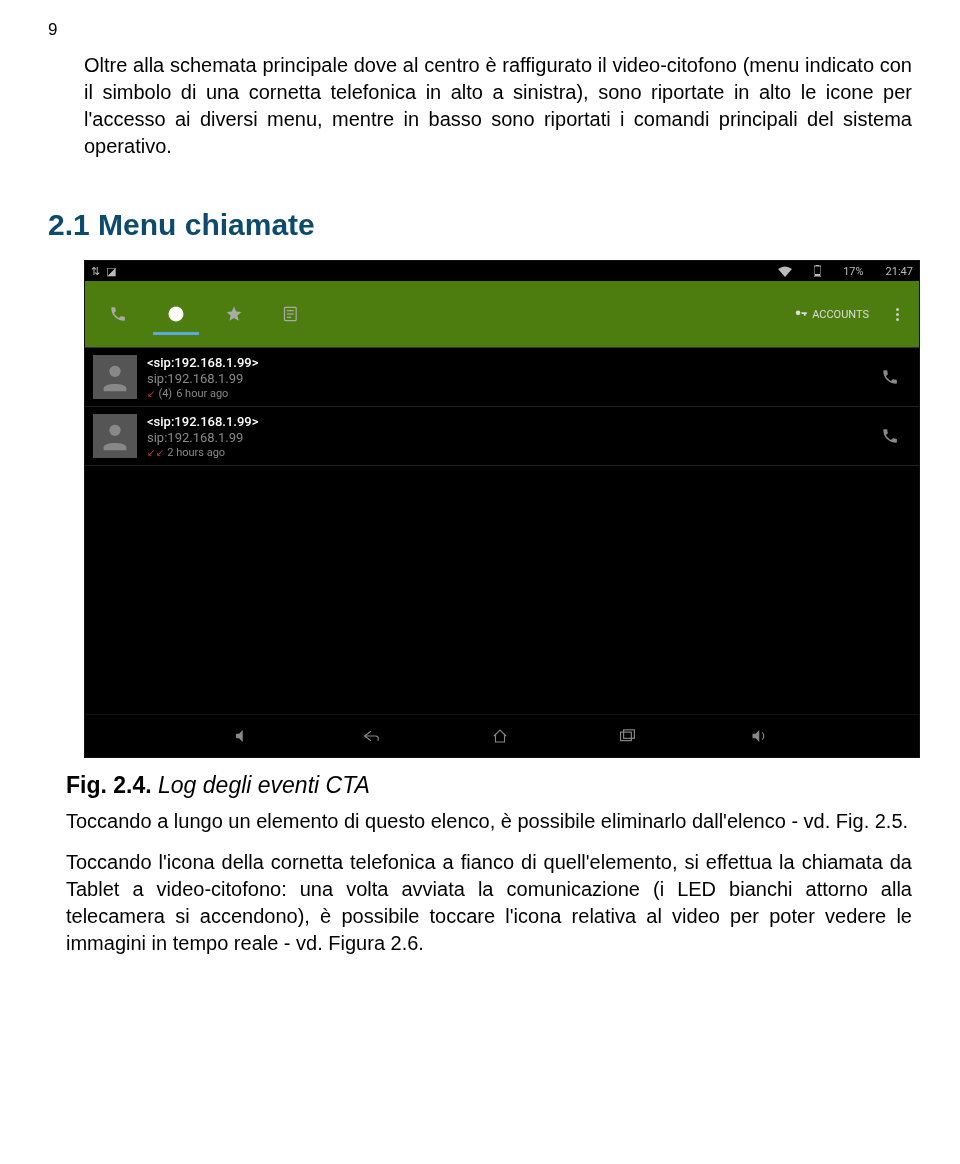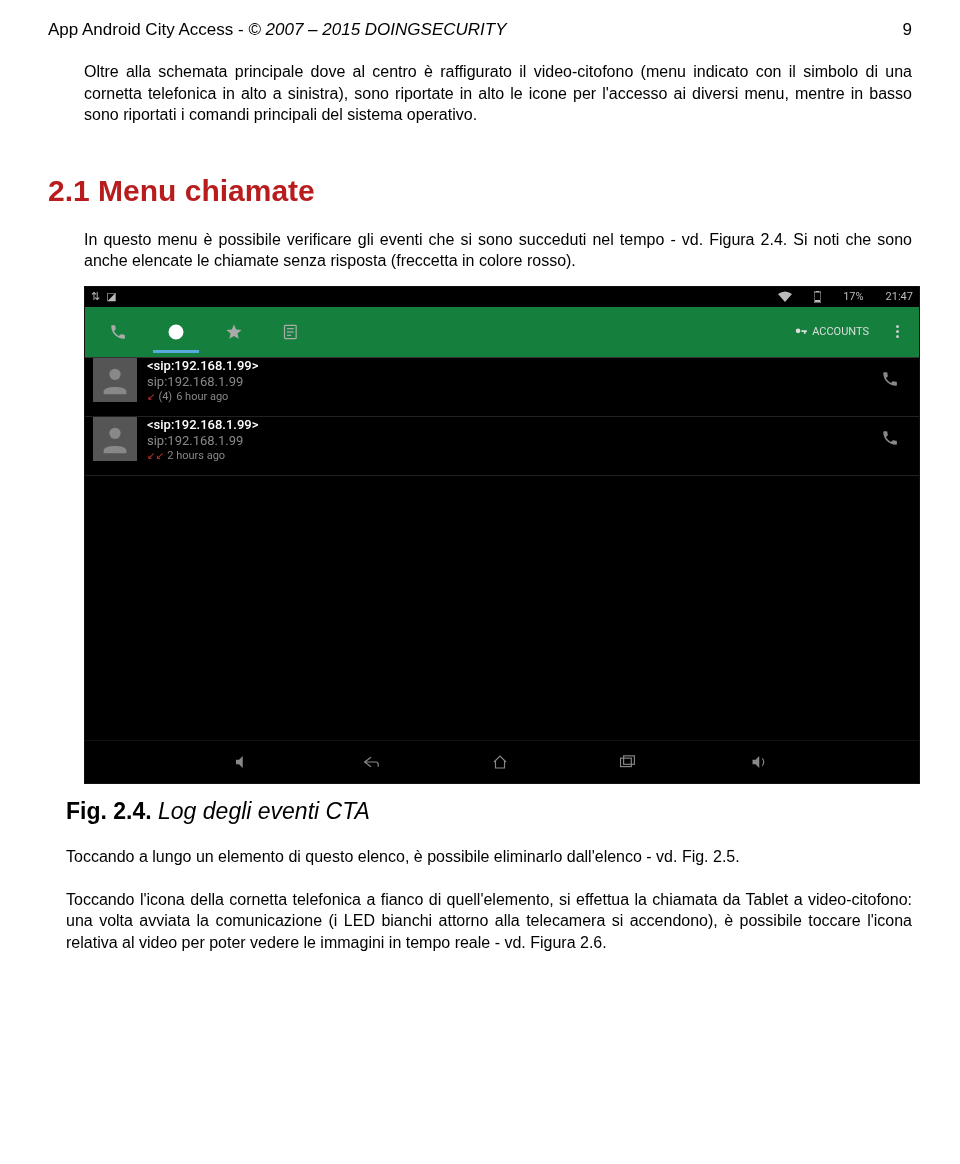--- a/index.html
+++ b/index.html
@@ -17,30 +17,30 @@
     justify-content: space-between;
     font-size: 17px;
     margin-bottom: 12px;
   }
   .header-left {
     display: inline;
   }
   .header-copy { font-style: italic; }
   .page-num { font-weight: normal; }
   .body-text {
-    font-size: 16px;
+    font-size: 20px;
     line-height: 1.35;
-    margin: 21px 0 14px 36px;
+    margin: 9px 0 14px 36px;
     text-align: justify;
   }
   .section-heading {
     font-size: 30px;
     font-weight: 700;
     margin: 48px 0 18px 0;
-    color: #b91c1c;
+    color: #0c4a6e;
   }
   .figure-wrap {
     margin: 8px 0 10px 36px;
   }
   .caption {
     font-size: 23px;
     margin: 14px 0 6px 18px;
   }
   .caption-b { font-weight: 700; }
   .caption-i { font-style: italic; }
@@ -67,23 +67,23 @@
     color: #bbb;
     font-size: 11px;
   }
   .status-left { display: flex; gap: 6px; }
   .status-right { display: flex; gap: 22px; align-items: center; }
   .status-right span { font-size: 11px; }
   .tab-row {
     display: flex;
     align-items: center;
     height: 42px;
-    background: #15803d;
+    background: #4d7c0f;
     border-bottom: 1px solid #333;
-    padding: 4px 4px;
+    padding: 12px 4px;
   }
   .tab-left {
     display: flex;
     align-items: center;
     gap: 0;
   }
   .tab-btn {
     width: 58px;
     height: 42px;
     display: flex;
@@ -122,21 +122,21 @@
     line-height: 10px;
   }
   .kebab div { width:3px; height:3px; background:#ccc; border-radius:50%; margin:2px auto; }
   .list-area {
     background: #000;
     height: 392px;
     overflow: hidden;
   }
   .call-item {
     display: flex;
-    align-items: flex-start;
+    align-items: center;
     height: 58px;
     border-bottom: 1px solid #222;
     padding: 0 8px;
   }
   .avatar {
     width: 44px;
     height: 44px;
     background: #555;
     margin-right: 10px;
     display: flex;
@@ -172,31 +172,27 @@
   }
   .nav-icon { color: #888; }
   svg { display: block; }
 </style>
 </head>
 <body>
 
 <div class="page">
 
   <div class="header-line">
-    <span class="header-left">
-      <span>App Android City Access - </span><span class="header-copy">© 2007 – 2015 DOINGSECURITY</span>
-    </span>
     <span class="page-num">9</span>
   </div>
 
   <p class="body-text">Oltre alla schemata principale dove al centro è raffigurato il video-citofono (menu indicato con il simbolo di una cornetta telefonica in alto a sinistra), sono riportate in alto le icone per l'accesso ai diversi menu, mentre in basso sono riportati i comandi principali del sistema operativo.</p>
 
   <h2 class="section-heading">2.1 Menu chiamate</h2>
 
-  <p class="body-text">In questo menu è possibile verificare gli eventi che si sono succeduti nel tempo - vd. Figura 2.4. Si noti che sono anche elencate le chiamate senza risposta (freccetta in colore rosso).</p>
 
   <div class="figure-wrap">
     <div class="android-shot">
 
       <div class="status-bar">
         <div class="status-left">
           <span>⇅</span>
           <span>◪</span>
         </div>
         <div class="status-right">

